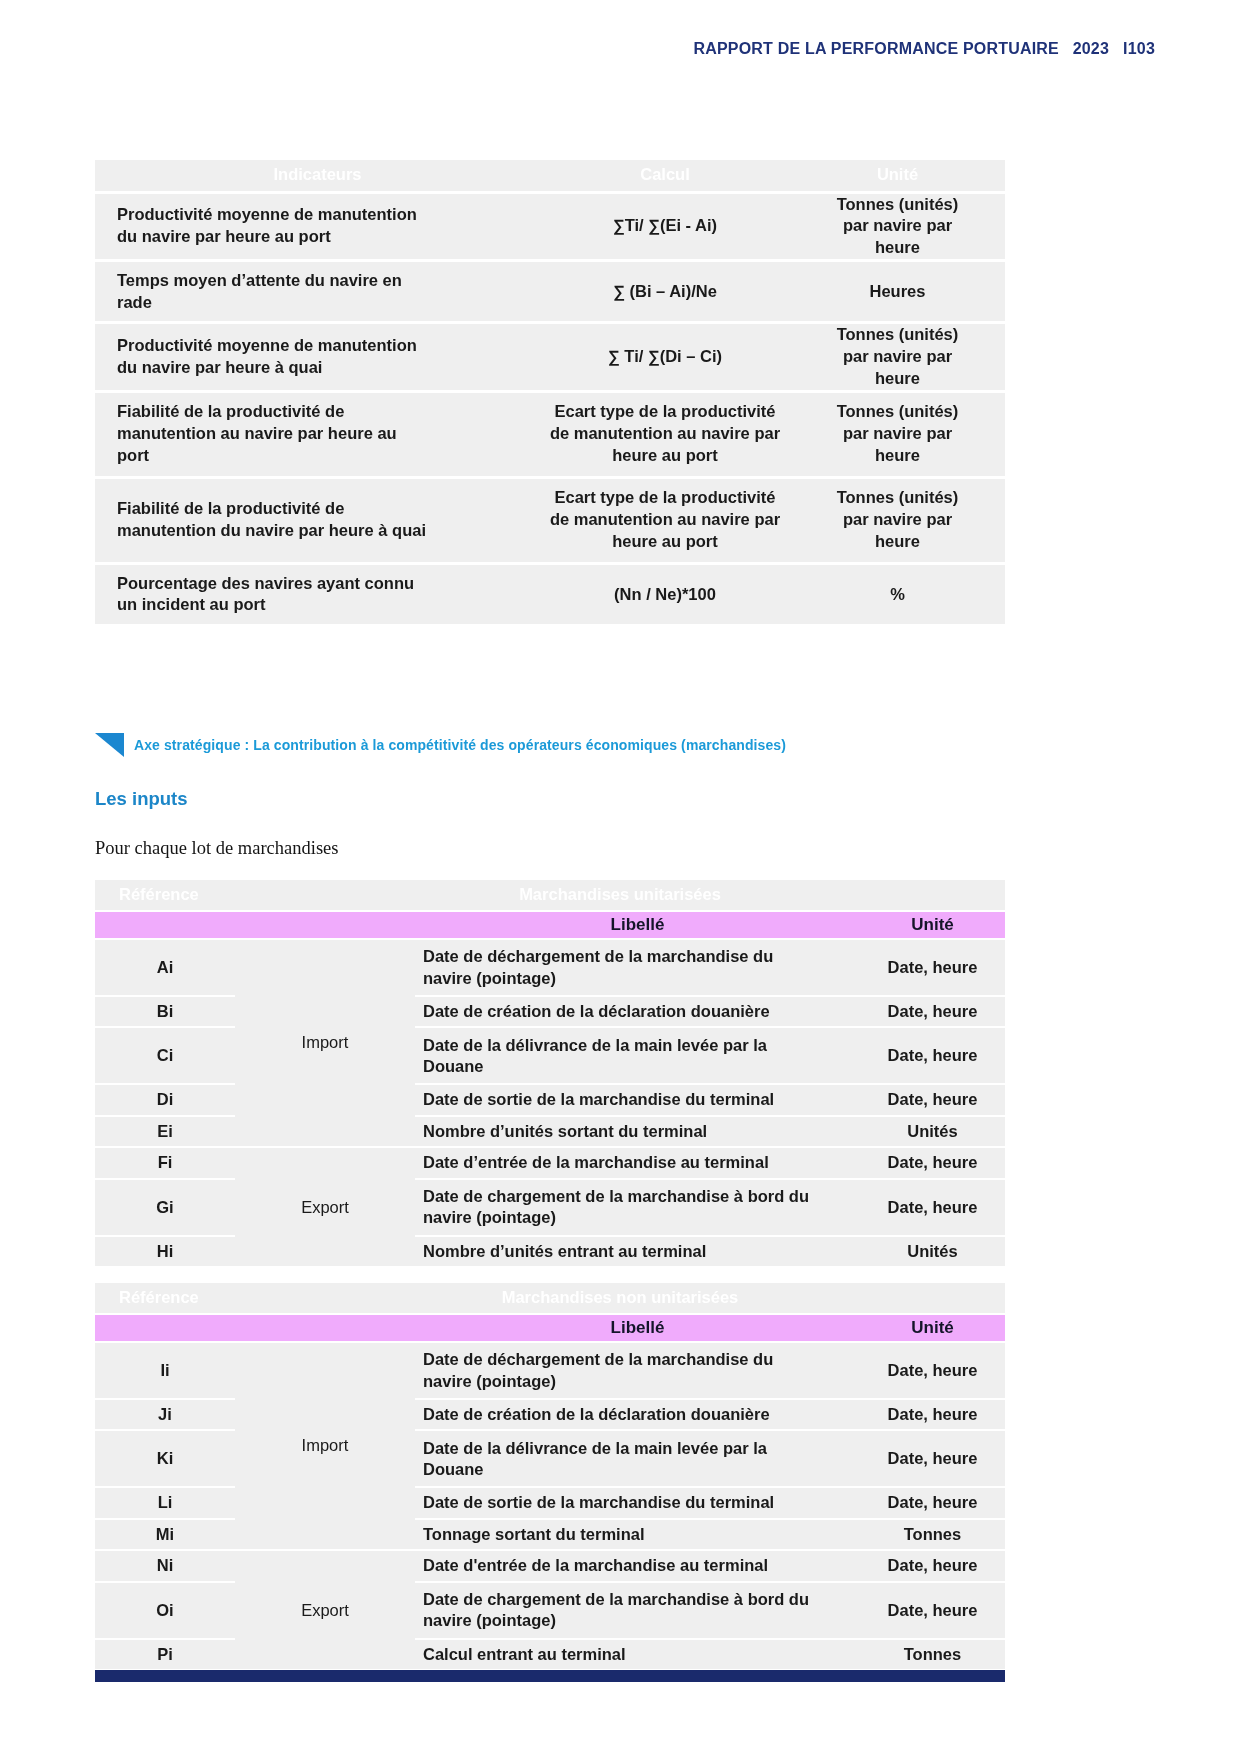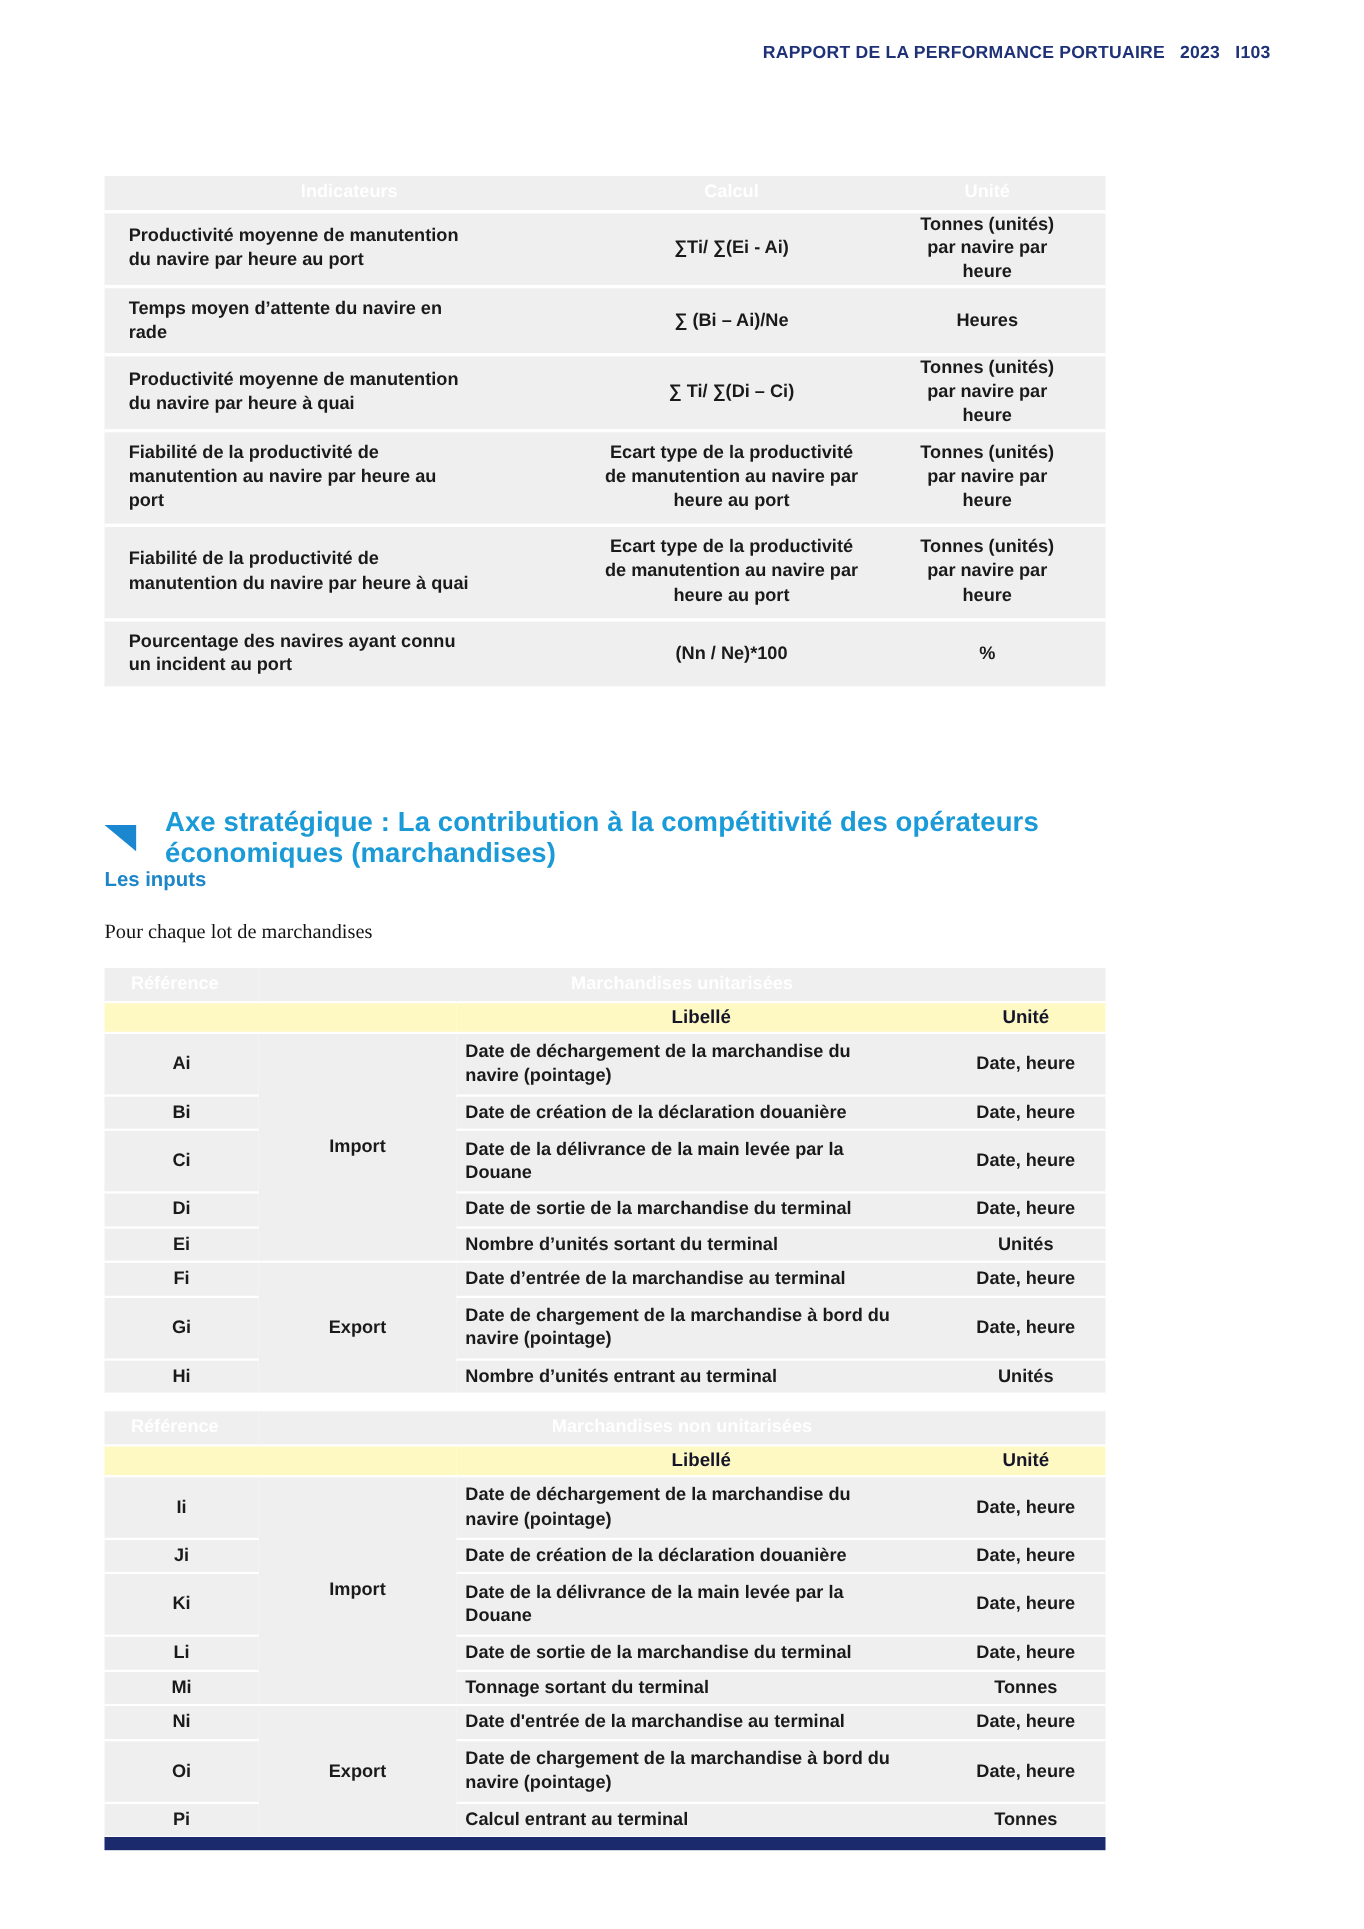--- a/index.html
+++ b/index.html
@@ -36,37 +36,37 @@
   .t1 td.unit { text-align:center; padding:0 40px; }
   .t1 tr.h56 td { height:57px; }
   .t1 tr.h86 td { height:86px; }
 
   
   .t2 { position:absolute; left:95px; }
   .t2.pos-a { top:880px; }
   .t2.pos-b { top:1283px; }
   .t2 .navy-head td { height:31px; }
   .t2 .sub-head td {
-    background:#fef9c3; color:#15152a; font-weight:700; font-size:17px;
+    background:#f0abfc; color:#15152a; font-weight:700; font-size:17px;
     height:28px; text-align:center; border-top:2px solid #ffffff;
   }
   .t2 td { background:#efefef; font-weight:700; font-size:16.5px; line-height:1.3; }
   .t2 td.bt { border-top:2.5px solid #ffffff; }
   .t2 td.ref { text-align:center; }
-  .t2 td.grp { text-align:center; font-weight:700; }
+  .t2 td.grp { text-align:center; font-weight:400; }
   .t2 td.lib { text-align:left; padding:4px 47px 4px 8px; }
   .t2 td.unit { text-align:center; padding:2px 6px; }
   .t2 tr.rh1 td { height:29px; }
   .t2 tr.rh2 td { height:57px; }
 
   
   .axe-heading {
     position:absolute; top:733px; left:95px; width:1000px;
-    display:flex; align-items:center; gap:26px;
-    color:#1b9ad8; font-size:25px; font-weight:700; letter-spacing:.1px;
+    display:flex; align-items:center; gap:10px;
+    color:#1b9ad8; font-size:14px; font-weight:700; letter-spacing:.1px;
   }
   .axe-heading .tri { width:29px; height:24px; flex:0 0 auto; }
   .lbl-inputs {
     position:absolute; top:788px; left:95px;
     color:#1c86c8; font-size:18.5px; font-weight:700;
   }
   .lbl-intro {
     position:absolute; top:838px; left:95px;
     color:#141414; font-size:18.5px; font-weight:500;font-family:Liberation Serif, serif;
   }

